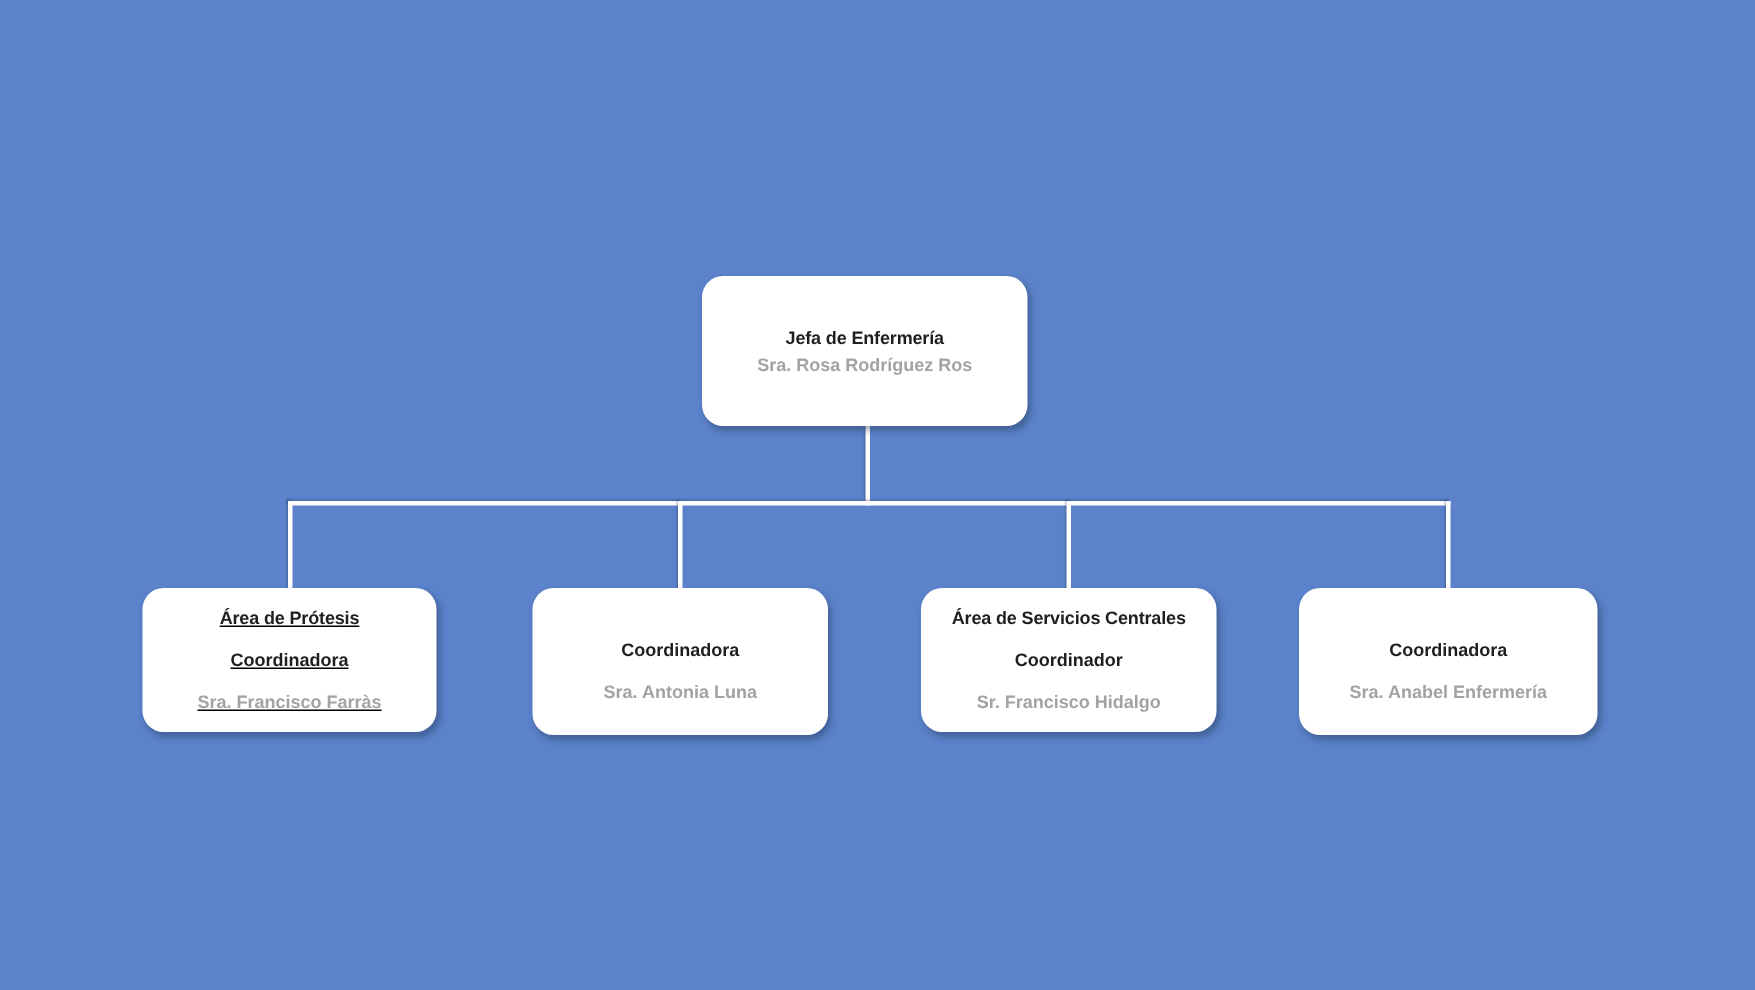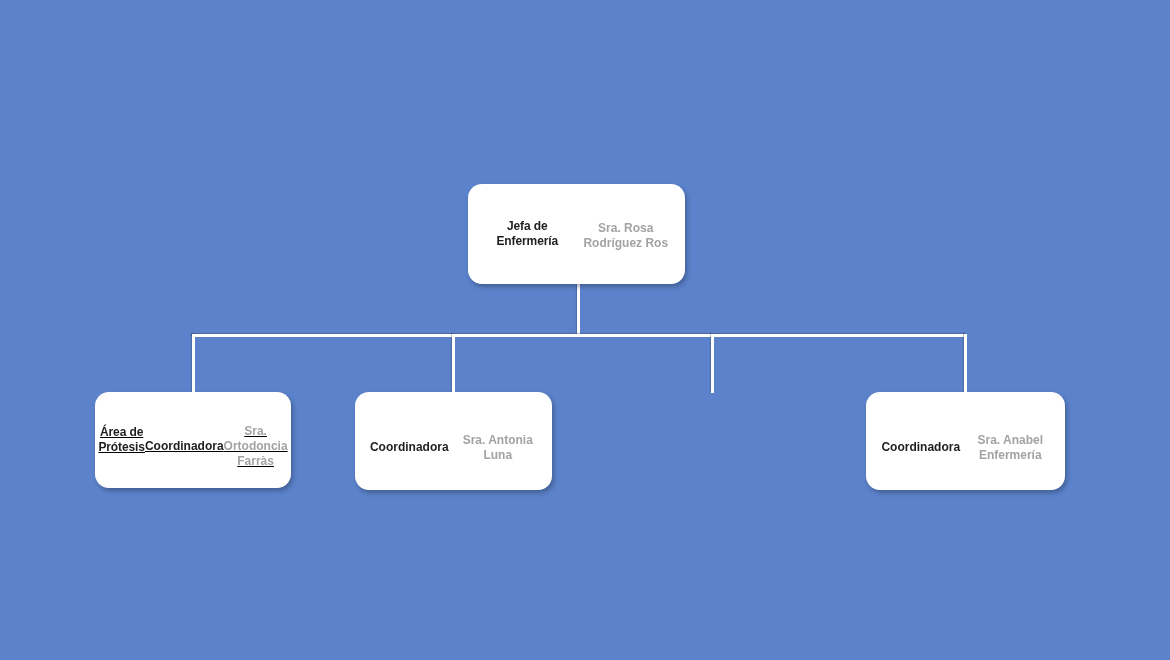--- a/index.html
+++ b/index.html
@@ -48,21 +48,21 @@
   .conn-drop-3 { left: 711px; top: 334px; height: 59px; }
   .conn-drop-4 { left: 964px; top: 334px; height: 59px; }
 
   
   .node {
     position: absolute;
     background: #ffffff;
     border-radius: 14px;
     box-shadow: 2px 3px 4px rgba(30, 44, 72, 0.38);
     display: flex;
-    flex-direction: row;
+    flex-direction: column;
     align-items: center;
     justify-content: center;
     box-sizing: border-box;
     padding: 4px 10px;
     text-align: center;
   }
 
   .node .line {
     display: block;
     width: 100%;
@@ -117,27 +117,32 @@
   <div class="conn v conn-drop-4"></div>
 
   <div class="node" id="node-root">
     <span class="line title">Jefa de Enfermería</span>
     <span class="line person">Sra. Rosa Rodríguez Ros</span>
   </div>
 
   <div class="node" id="node-child-0">
     <span class="line title">Área de Prótesis</span>
     <span class="line role">Coordinadora</span>
-    <span class="line person">Sra. Ortodoncia Farràs</span>
+    <span class="line person">Sra. Francisco Farràs</span>
   </div>
 
   <div class="node" id="node-child-1">
     <span class="line role">Coordinadora</span>
     <span class="line person">Sra. Antonia Luna</span>
   </div>
 
+  <div class="node" id="node-child-2">
+    <span class="line title">Área de Servicios Centrales</span>
+    <span class="line role">Coordinador</span>
+    <span class="line person">Sr. Francisco Hidalgo</span>
+  </div>
 
   <div class="node" id="node-child-3">
     <span class="line role">Coordinadora</span>
     <span class="line person">Sra. Anabel Enfermería</span>
   </div>
 
 </div>
 
 </body></html>

